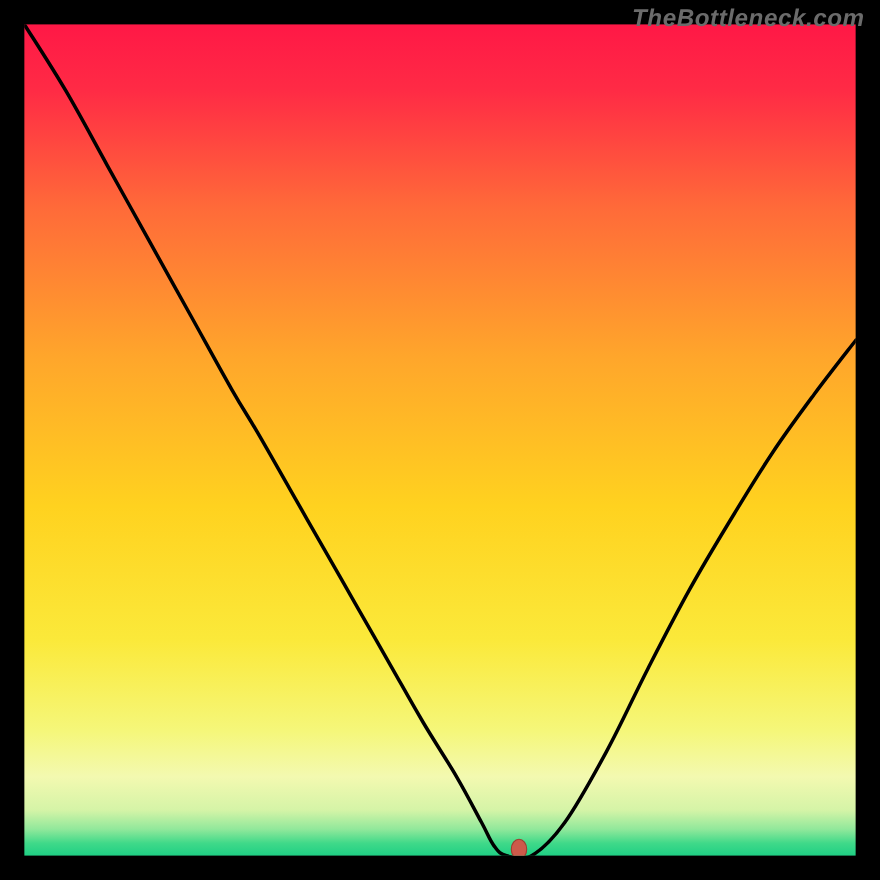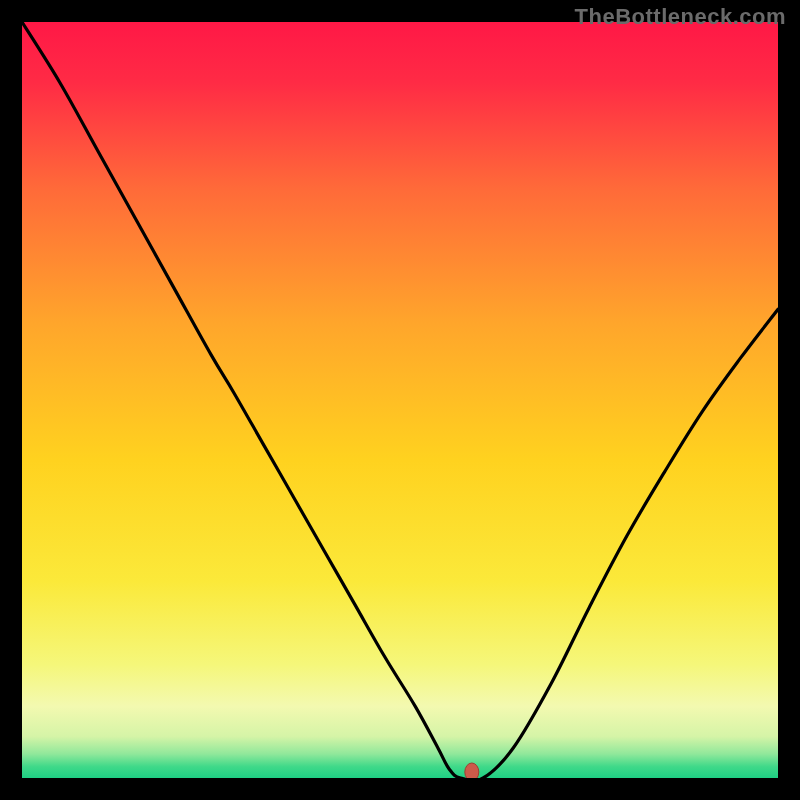--- a/index.html
+++ b/index.html
@@ -9,20 +9,21 @@
     height: 800px;
     background: #000000;
     overflow: hidden;
     font-family: Arial, Helvetica, sans-serif;
   }
   .frame {
     position: relative;
     width: 800px;
     height: 800px;
     background: #000000;
+    font-style: italic;
   }
   .watermark {
     position: absolute;
     top: 4px;
     right: 14px;
     color: #6b6b6b;
     font-size: 22px;
     font-weight: bold;
     letter-spacing: 0.5px;
     z-index: 10;

